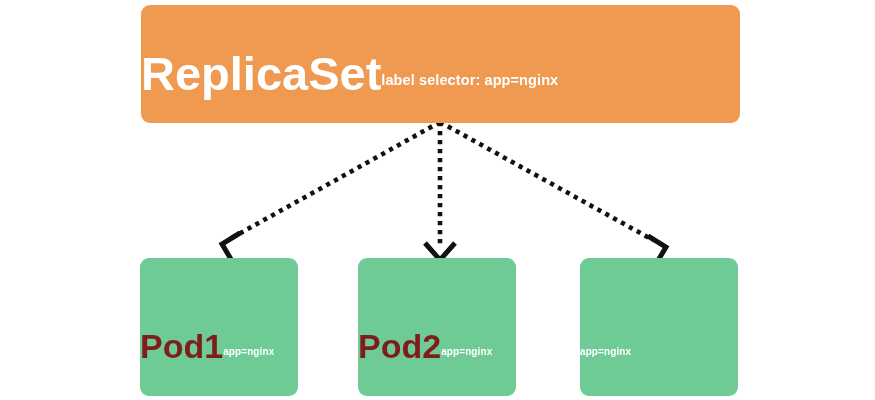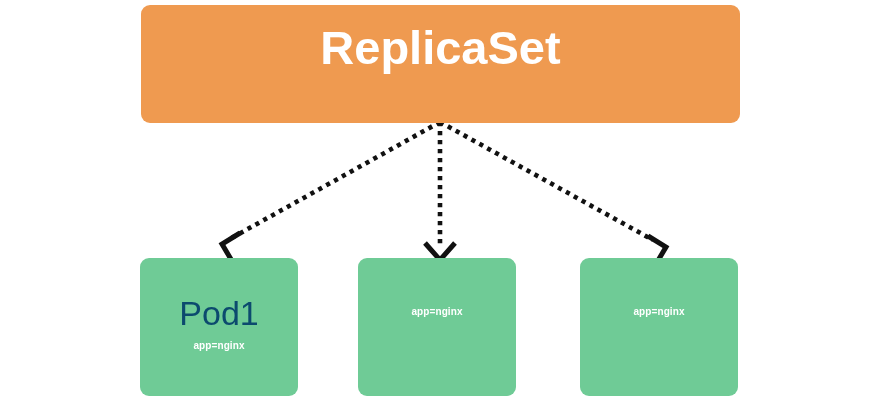--- a/index.html
+++ b/index.html
@@ -24,21 +24,21 @@
     left: 0;
     top: 0;
     width: 875px;
     height: 400px;
     pointer-events: none;
   }
   .node {
     position: absolute;
     box-sizing: border-box;
     display: flex;
-    flex-direction: column;
+    flex-direction: row;
     align-items: center;
     justify-content: center;
     border-radius: 9px;
     color: #ffffff;
     text-align: center;
   }
   
   .node-replicaset {
     left: 141px;
     top: 5px;
@@ -66,23 +66,23 @@
   .node-pod {
     top: 258px;
     width: 158px;
     height: 138px;
     background: #6fcb96;
     justify-content: flex-start;
     padding-top: 38px;
   }
   .node-pod .title {
     font-size: 34px;
-    font-weight: 400;
+    font-weight: 700;
     line-height: 1.0;
-    color: #0c4a6e;
+    color: #7f1d1d;
   }
   .node-pod .subtitle {
     font-size: 10px;
     font-weight: 700;
     margin-top: 10px;
     color: #ffffff;
     letter-spacing: 0.1px;
   }
   .pod-1 { left: 140px; }
   .pod-2 { left: 358px; }
@@ -106,28 +106,30 @@
     </g>
 
     <g>
       <line x1="440" y1="122" x2="653" y2="240" stroke="#111111" stroke-width="4.6" stroke-dasharray="4.2 4.8" stroke-linecap="butt"></line>
       <path d="M 648 236 L 666 247 L 656 264" fill="none" stroke="#111111" stroke-width="5" stroke-linecap="butt" stroke-linejoin="miter"></path>
     </g>
   </svg>
 
   <div class="node node-replicaset">
     <div class="title">ReplicaSet</div>
+    <div class="subtitle">label selector: app=nginx</div>
   </div>
 
   <div class="node node-pod pod-1">
     <div class="title">Pod1</div>
     <div class="subtitle">app=nginx</div>
   </div>
 
   <div class="node node-pod pod-2">
+    <div class="title">Pod2</div>
     <div class="subtitle">app=nginx</div>
   </div>
 
   <div class="node node-pod pod-3">
     <div class="subtitle">app=nginx</div>
   </div>
 
 </div>
 
 </body></html>

